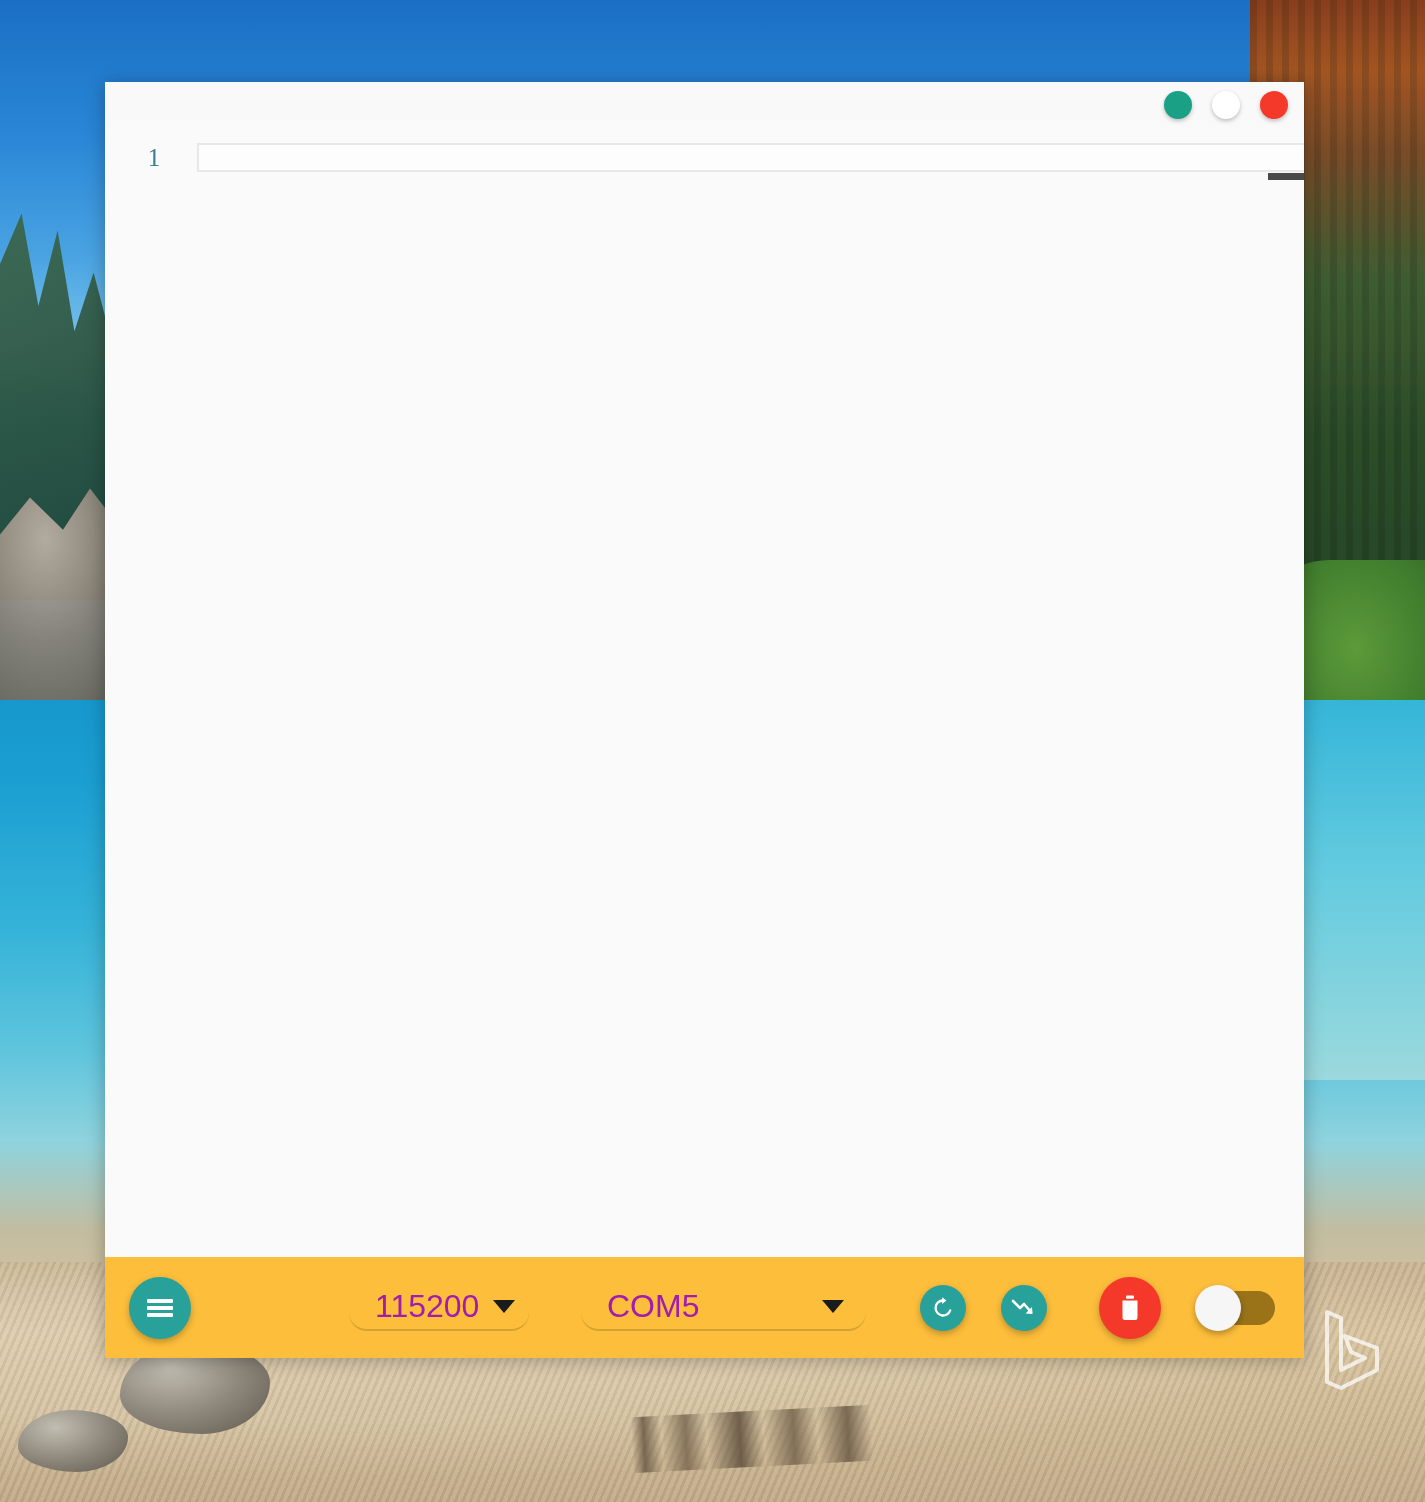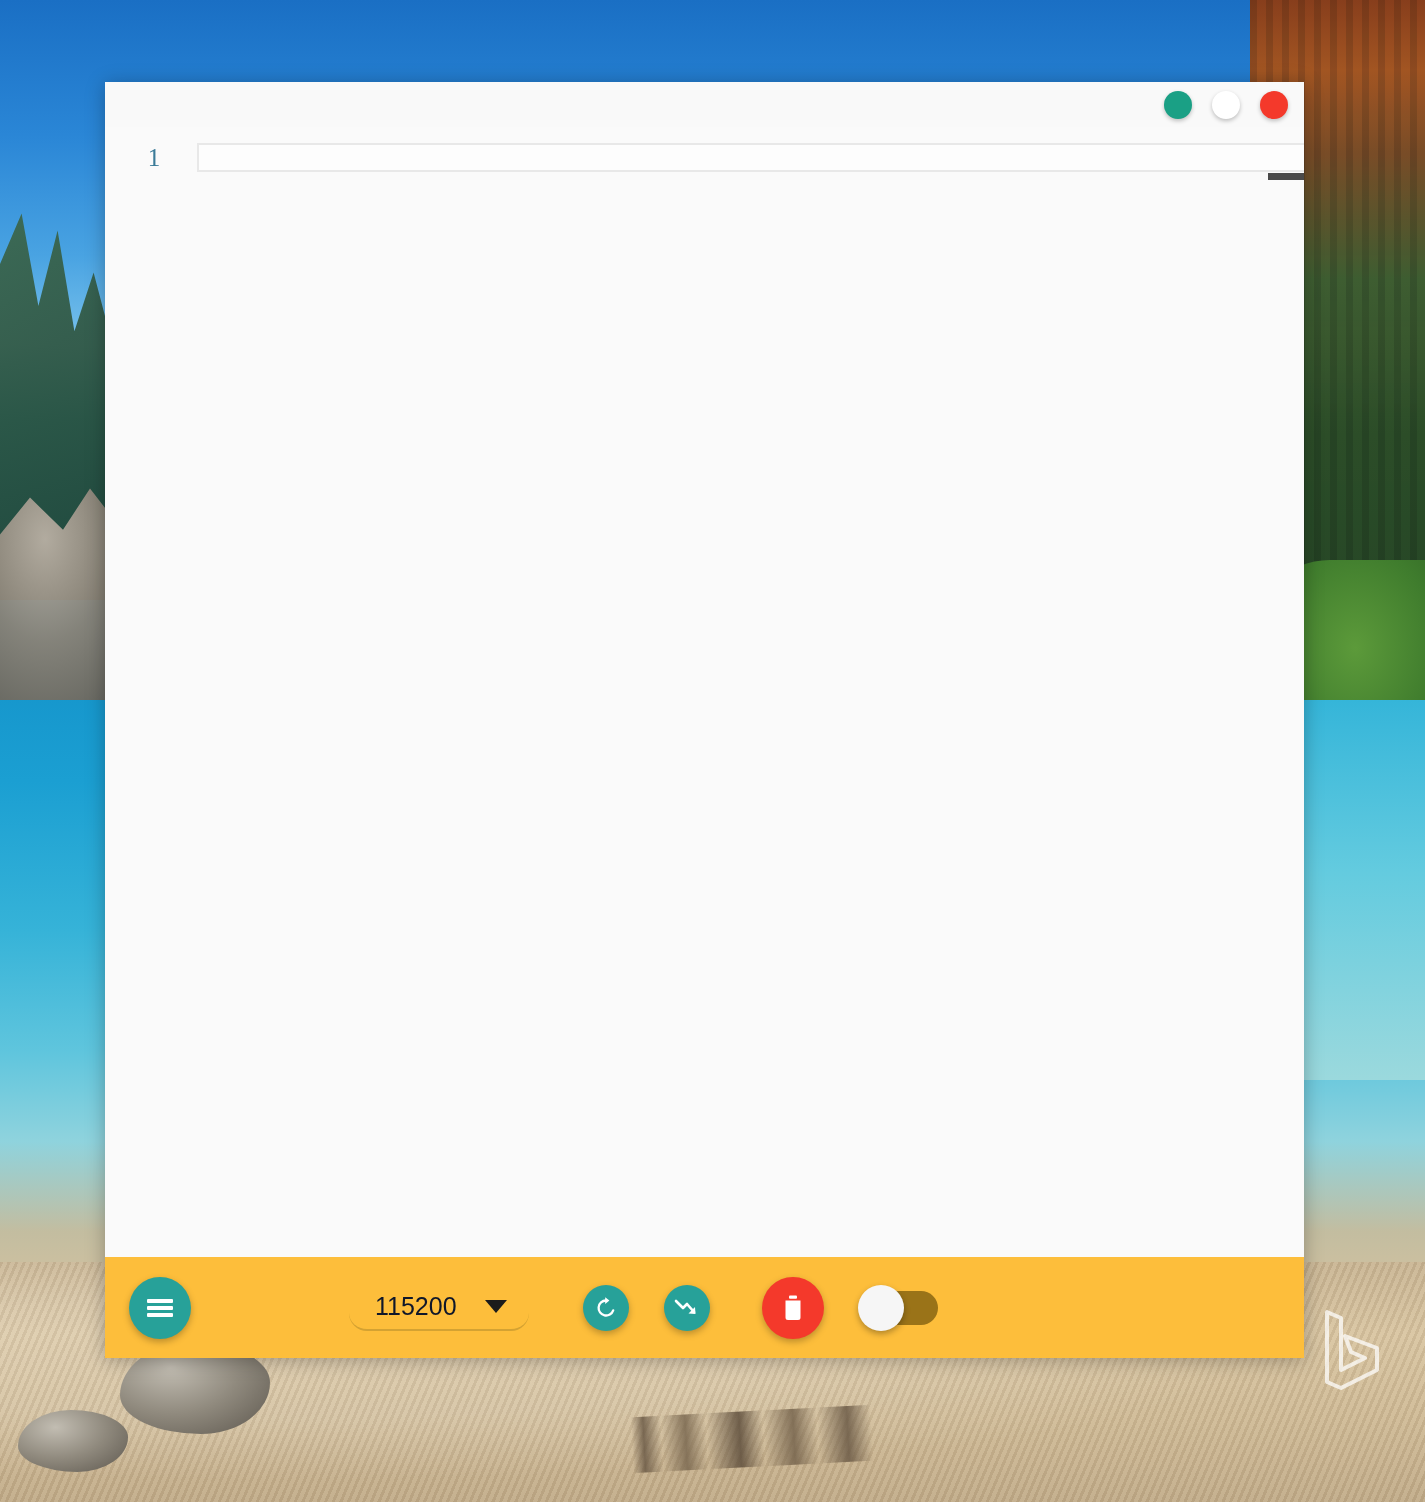--- a/index.html
+++ b/index.html
@@ -224,22 +224,22 @@
     border-bottom: 2px solid #d4a232;
     border-bottom-left-radius: 18px;
     border-bottom-right-radius: 18px;
     height: 46px;
     display: flex;
     align-items: center;
     justify-content: space-between;
     cursor: pointer;
     padding: 0 22px 0 26px;
     font-family: "Liberation Sans", sans-serif;
-    font-size: 25px;
-    color: #0f172a;
+    font-size: 32px;
+    color: #a21caf;
   }
   #baud-select { width: 180px; margin-left: 158px; }
   #port-select { width: 285px; margin-left: 52px; }
   .mat-select .caret {
     width: 0; height: 0;
     border-left: 11px solid transparent;
     border-right: 11px solid transparent;
     border-top: 13px solid #1b1b1b;
     margin-left: 14px;
   }
@@ -321,20 +321,24 @@
           <span class="hamburger-bar"></span>
           <span class="hamburger-bar"></span>
         </span>
       </button>
 
       <div class="mat-select" id="baud-select">
         <span>115200</span>
         <span class="caret"></span>
       </div>
 
+      <div class="mat-select" id="port-select">
+        <span>COM5</span>
+        <span class="caret"></span>
+      </div>
 
       <button class="circle-btn" id="refresh-button">
         <svg width="24" height="24" viewBox="0 0 24 24">
           <path d="M12 4.5 A7.5 7.5 0 1 0 19.2 14.4" fill="none" stroke="#ffffff" stroke-width="2.3" stroke-linecap="round"></path>
           <path d="M11.2 1.2 L15.4 4.6 L11.2 8" fill="#ffffff"></path>
         </svg>
       </button>
 
       <button class="circle-btn" id="plotter-button">
         <svg width="26" height="22" viewBox="0 0 26 22">

